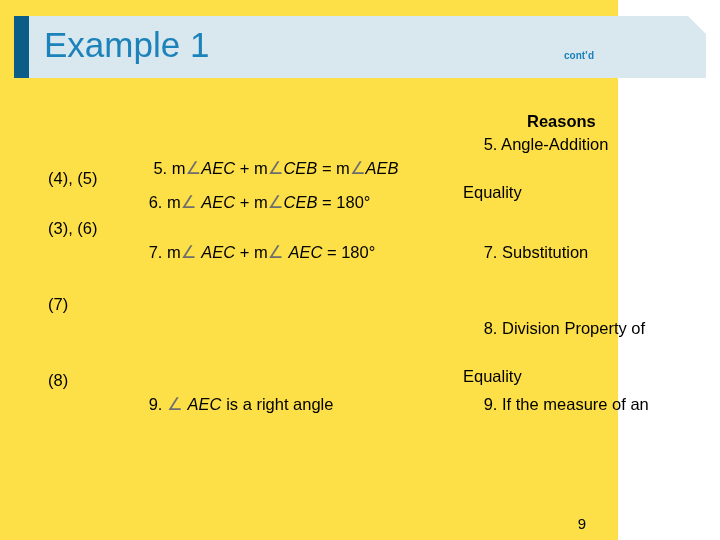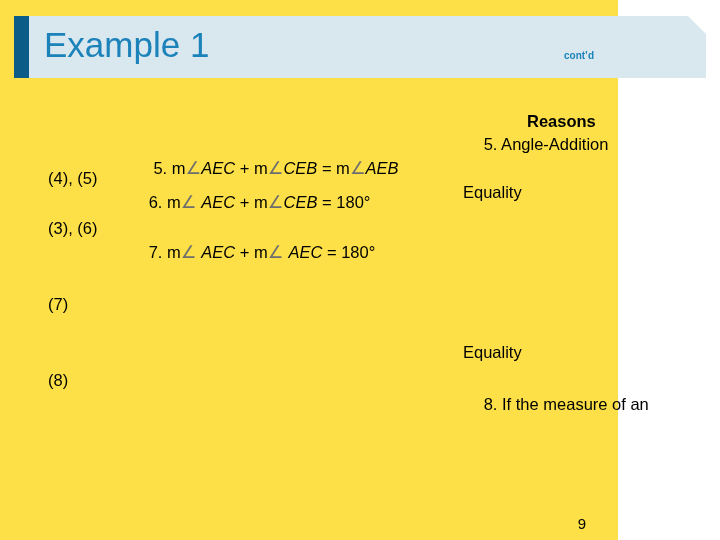--- a/index.html
+++ b/index.html
@@ -143,33 +143,40 @@
       <div class="cell cell-stmt">
         <span>6. m<span class="ang">∠ </span><i class="var">AEC</i> + m<span class="ang">∠</span><i class="var">CEB</i> = 180°</span>
       </div>
     </div>
 
     <div class="row" id="row-7">
       <div class="cell cell-ref">(3), (6)</div>
       <div class="cell cell-stmt">
         <span>7. m<span class="ang">∠ </span><i class="var">AEC</i> + m<span class="ang">∠ </span><i class="var">AEC</i> = 180°</span>
       </div>
+      <div class="cell cell-reason">
+        <span>7. Substitution</span>
+      </div>
     </div>
 
     <div class="row" id="row-8">
       <div class="cell cell-ref">(7)</div>
       <div class="cell cell-reason">
+        <span>8. Division Property of</span>
         <span class="reason-indent">Equality</span>
       </div>
     </div>
 
     <div class="row" id="row-9">
       <div class="cell cell-ref">(8)</div>
+      <div class="cell cell-stmt">
+        <span>9. <span class="ang">∠ </span><i class="var">AEC</i> is a right angle</span>
+      </div>
       <div class="cell cell-reason">
-        <span>8. If the measure of an</span>
+        <span>9. If the measure of an</span>
       </div>
     </div>
 
   </div>
 
   <div id="page-number">9</div>
 
 </div>
 
 </body></html>

